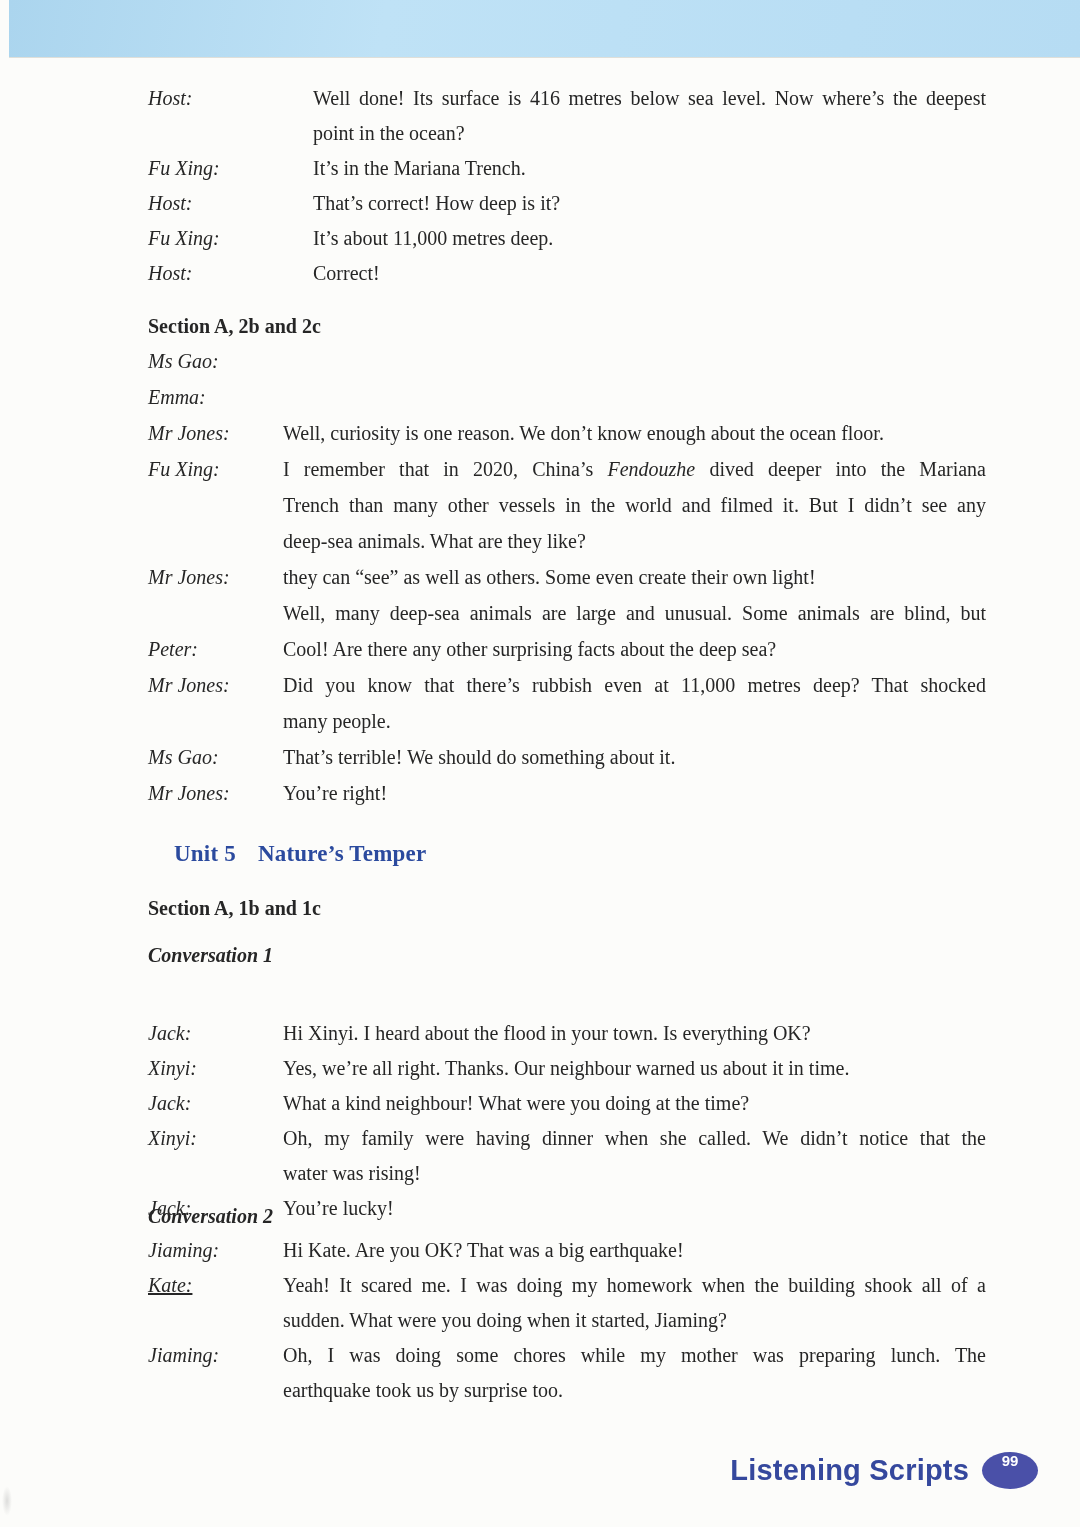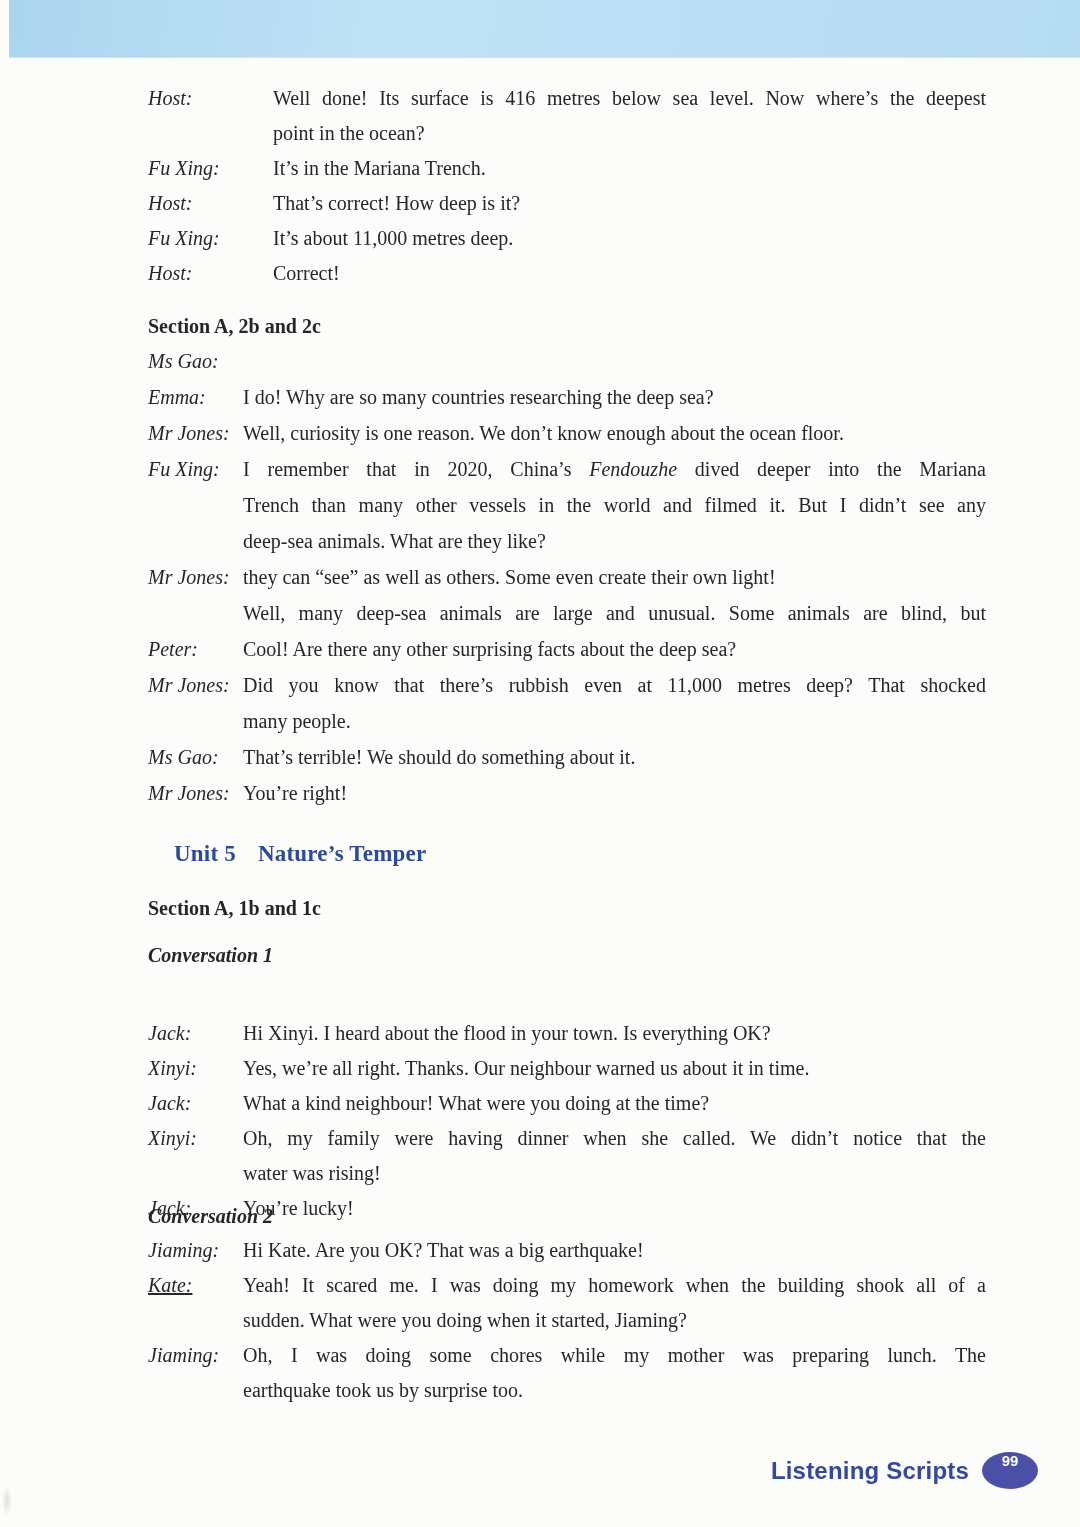--- a/index.html
+++ b/index.html
@@ -16,32 +16,32 @@
   }
   .speck {
     position:absolute; left:2px; top:1486px; width:10px; height:30px;
     background:radial-gradient(rgba(140,140,140,.28), transparent 70%);
   }
   .block { position:absolute; left:148px; width:838px; font-size:20px; }
   .sec-h  { font-weight:700; line-height:35px; }
   .conv-h { font-weight:700; font-style:italic; line-height:35px; }
   .unit-h { font-weight:700; font-size:23px; line-height:34px; color:#2b4a9e; letter-spacing:.2px; }
   .unit-h .unit-no { margin-right:22px;margin-left:26px; }
-  .d-row { display:flex; align-items:flex-start; }
+  .d-row { display:flex; align-items:flex-start;gap:40px; }
   .spk { font-style:italic; flex:0 0 auto; }
   .txt { flex:1 1 auto; min-width:0; }
   .line { }
   .line.fill { text-align:justify; text-align-last:justify; }
   .line em { font-style:italic; }
   .footer {
     position:absolute; top:1452px; right:42px;
     display:flex; align-items:center; gap:13px;
     font-family:"Liberation Sans","DejaVu Sans",sans-serif; font-weight:700;
   }
-  .footer-label { color:#35489d; font-size:24px; letter-spacing:.2px; }
+  .footer-label { color:#35489d; font-size:29px; letter-spacing:.2px; }
   .badge {
     width:56px; height:37px; border-radius:50%;
     background:#4a50a8; color:#ffffff; font-size:15px;
     display:flex; align-items:flex-start; justify-content:center;
   }
 </style>
 </head>
 <body>
 
 <div class="page">
@@ -80,23 +80,20 @@
           </div>
         </div>
       </div>
       <div class="block sec-h" style="top: 309px;">Section A, 2b and 2c</div>
       <div class="block" style="top: 343px; line-height: 36px;">
         <div class="d-row">
           <span class="spk" style="flex-basis: 95px;">Ms Gao:</span>
         </div>
         <div class="d-row">
           <span class="spk" style="flex-basis: 95px;">Emma:</span>
-          <div class="txt">
-            <div class="line">I do! Why are so many countries researching the deep sea?</div>
-          </div>
         </div>
         <div class="d-row">
           <span class="spk" style="flex-basis: 95px;">Mr Jones:</span>
           <div class="txt">
             <div class="line">Well, curiosity is one reason. We don’t know enough about the ocean floor.</div>
           </div>
         </div>
         <div class="d-row">
           <span class="spk" style="flex-basis: 95px;">Fu Xing:</span>
           <div class="txt">

